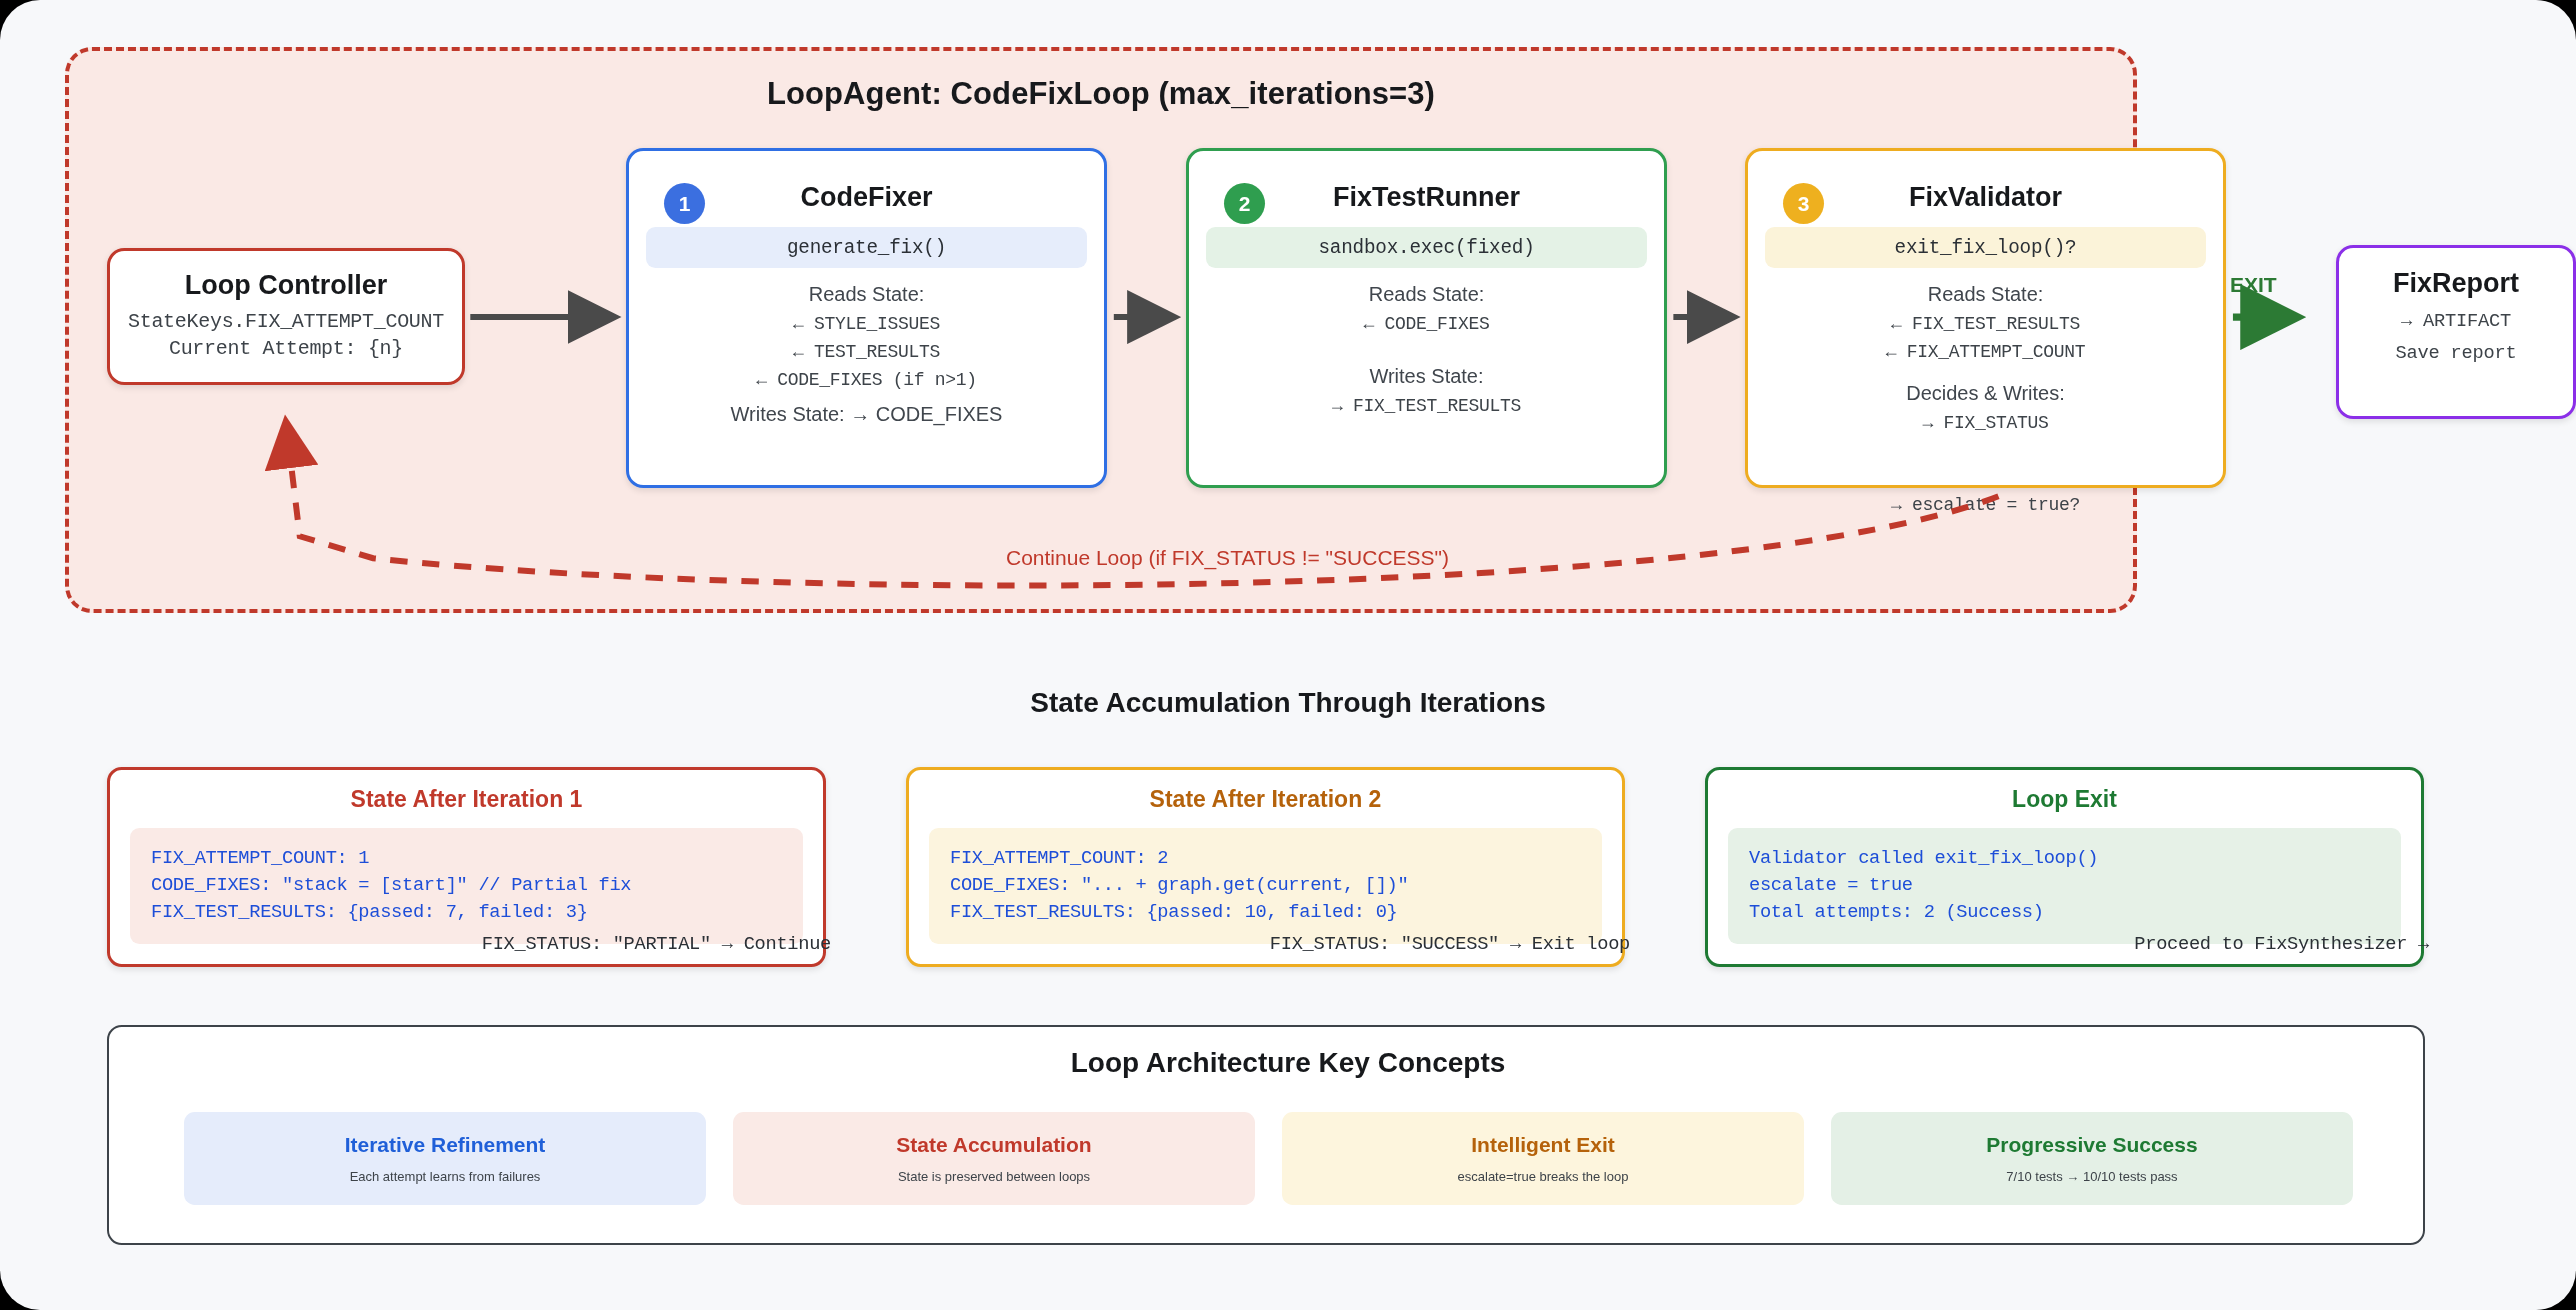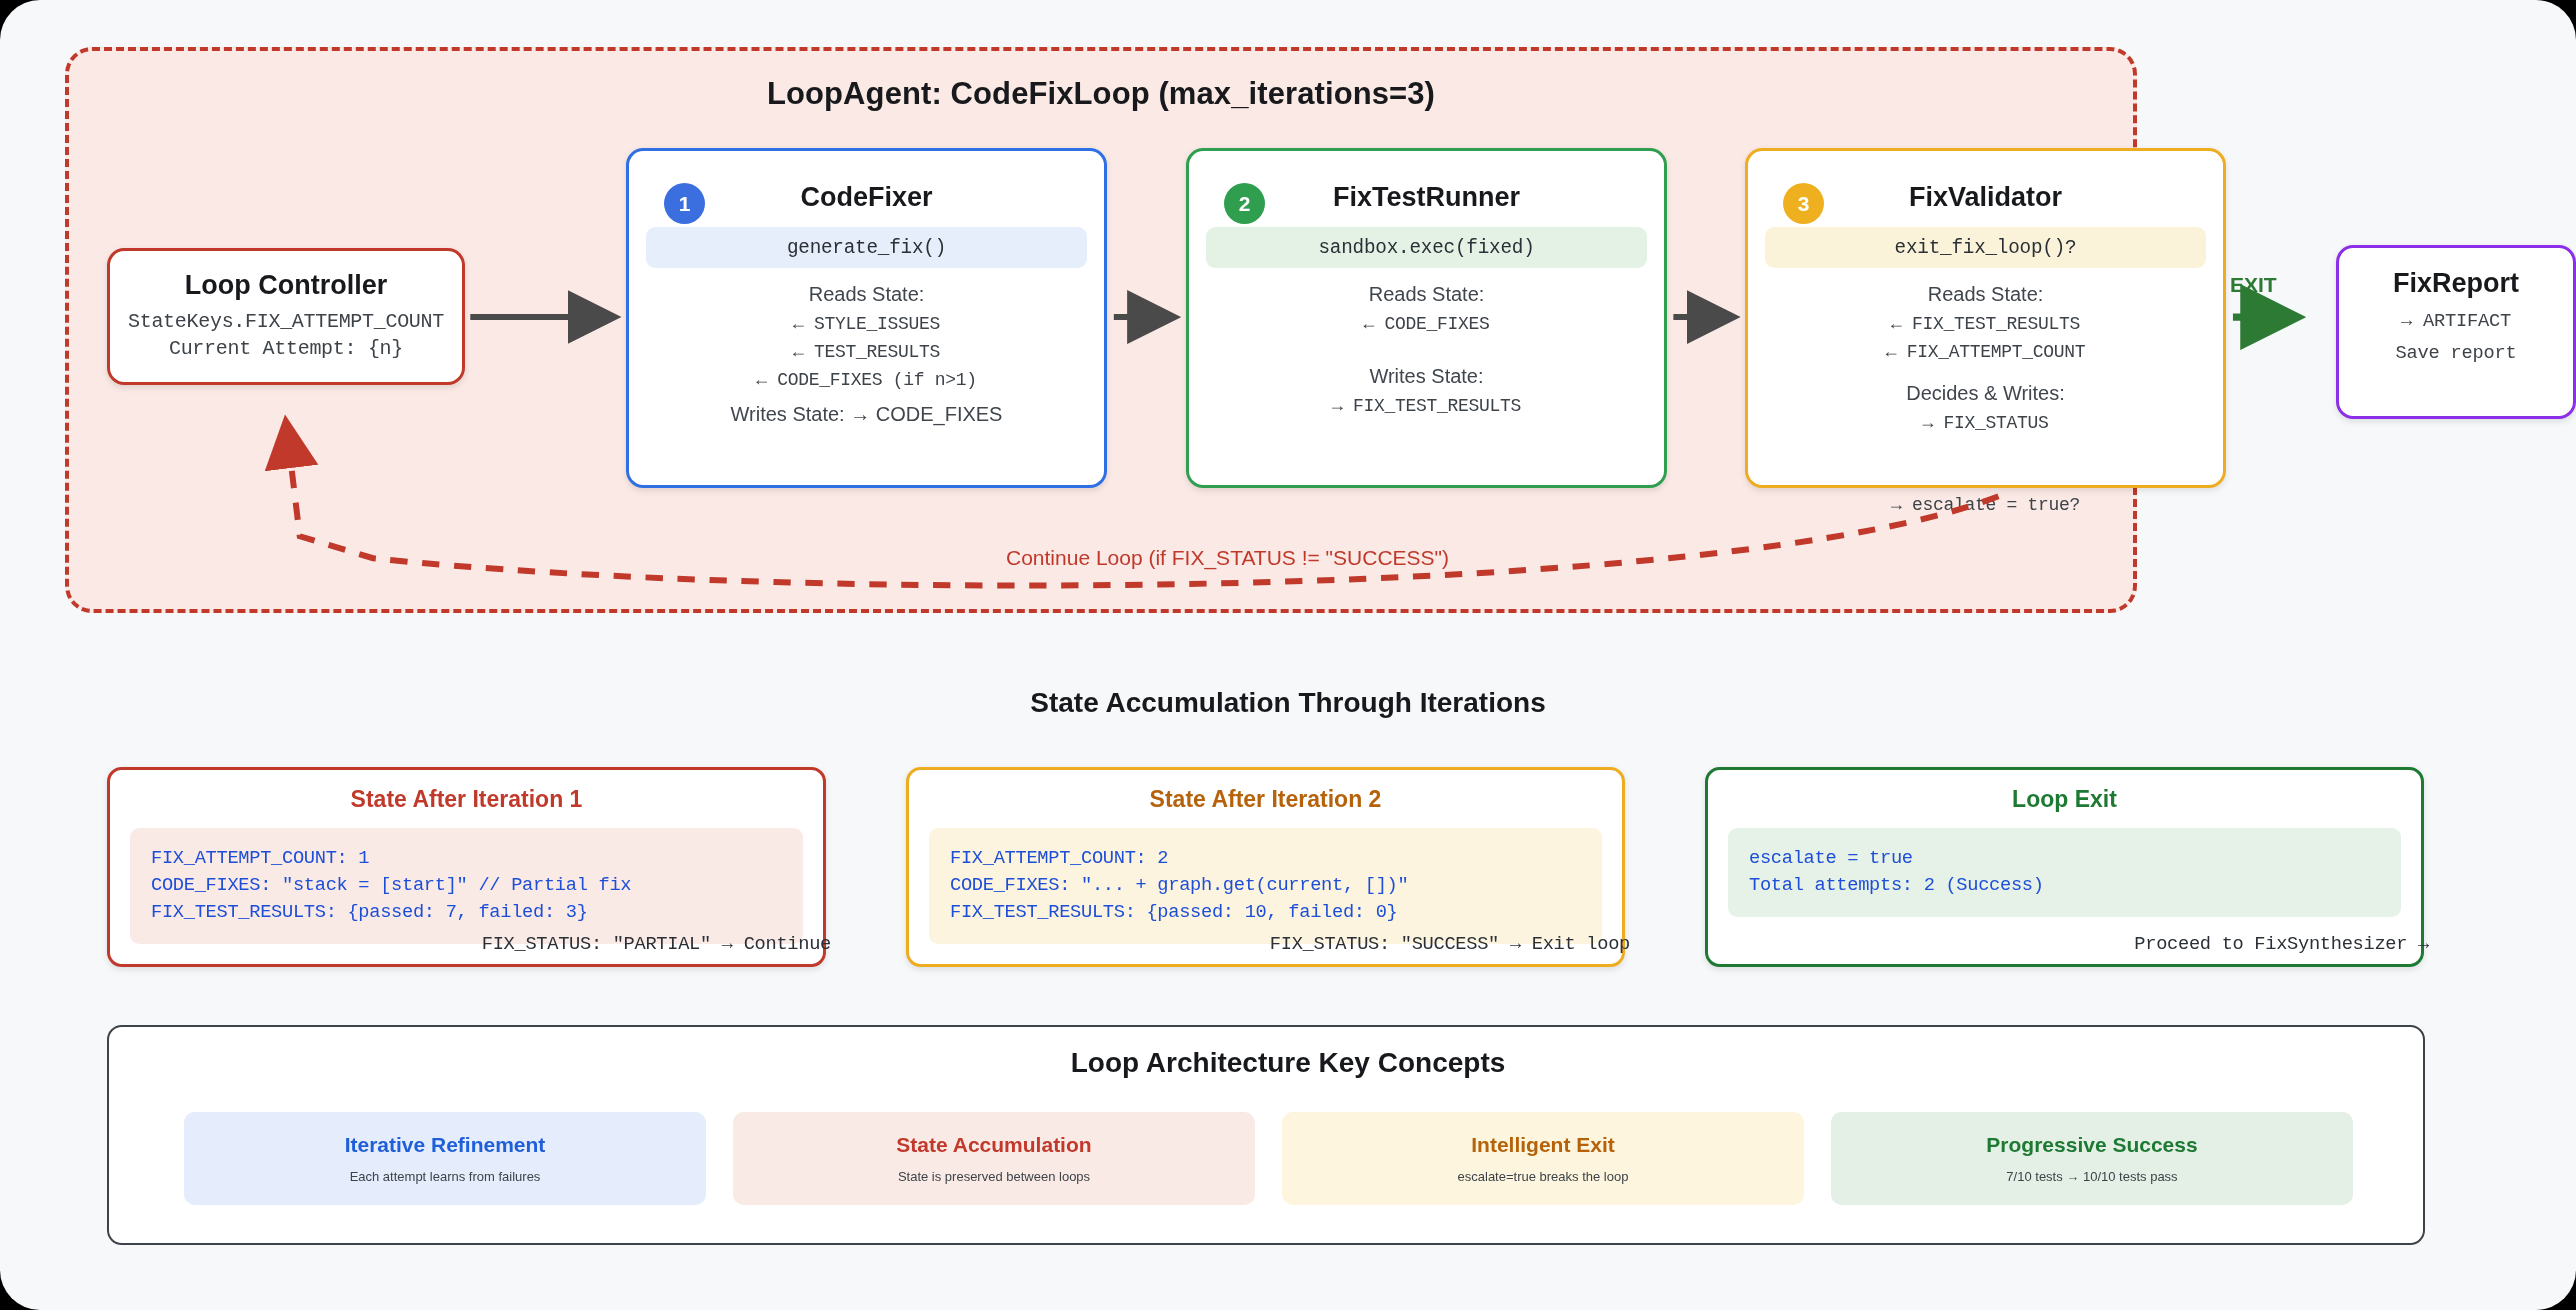--- a/index.html
+++ b/index.html
@@ -405,20 +405,21 @@
       <div class="line mono">FIX_ATTEMPT_COUNT: 2</div>
       <div class="line mono">CODE_FIXES: "... + graph.get(current, [])"</div>
       <div class="line mono">FIX_TEST_RESULTS: {passed: 10, failed: 0}</div>
     </div>
     <div class="state-footer mono">FIX_STATUS: "SUCCESS" → Exit loop</div>
   </div>
 
   <div class="state-card" id="state-3">
     <div class="state-card-title">Loop Exit</div>
     <div class="state-body">
+      <div class="line mono">Validator called exit_fix_loop()</div>
       <div class="line mono">escalate = true</div>
       <div class="line mono">Total attempts: 2 (Success)</div>
     </div>
     <div class="state-footer mono">Proceed to FixSynthesizer →</div>
   </div>
 
   <div id="concepts-panel">
     <div class="concept-row">
       <div class="concept-box c-blue">
         <div class="c-title">Iterative Refinement</div>

